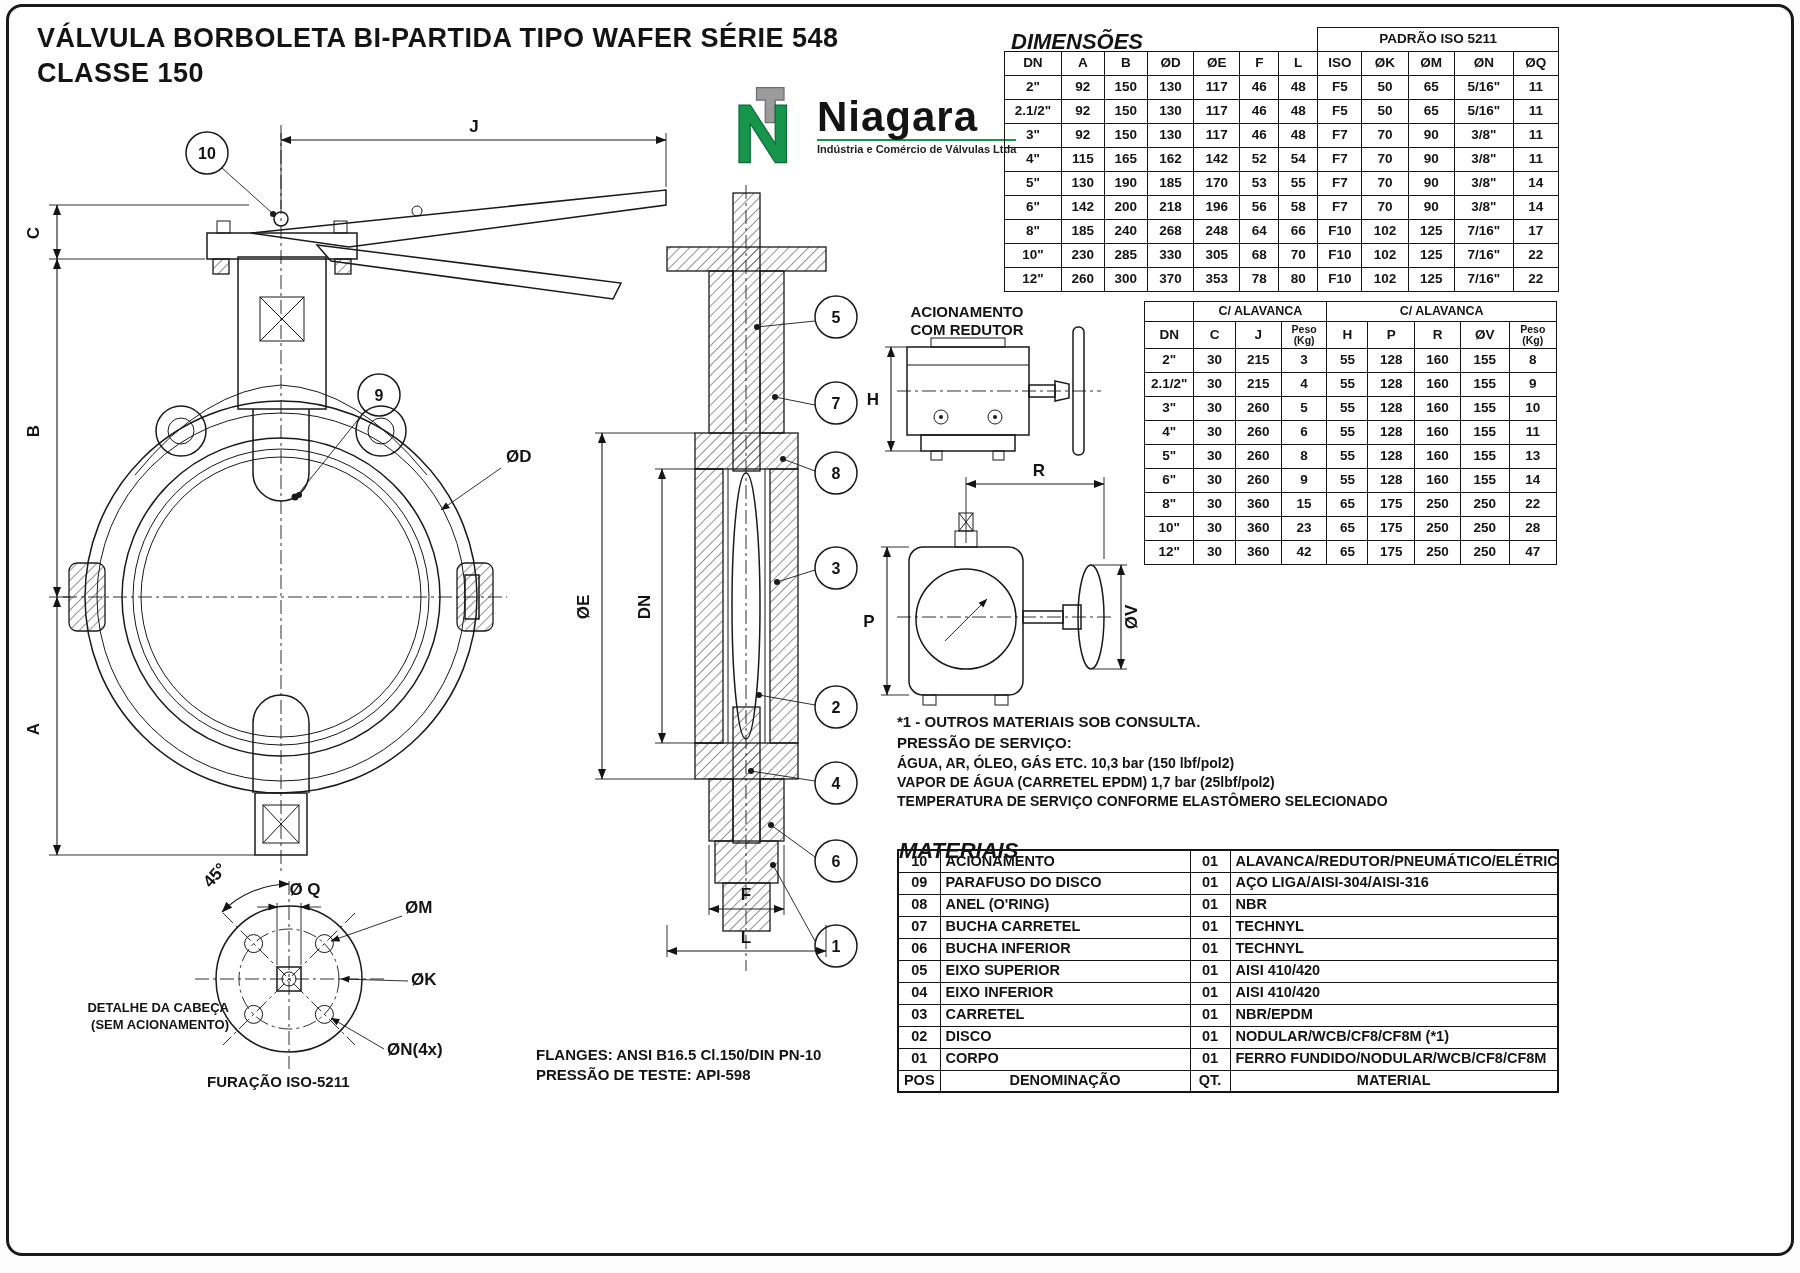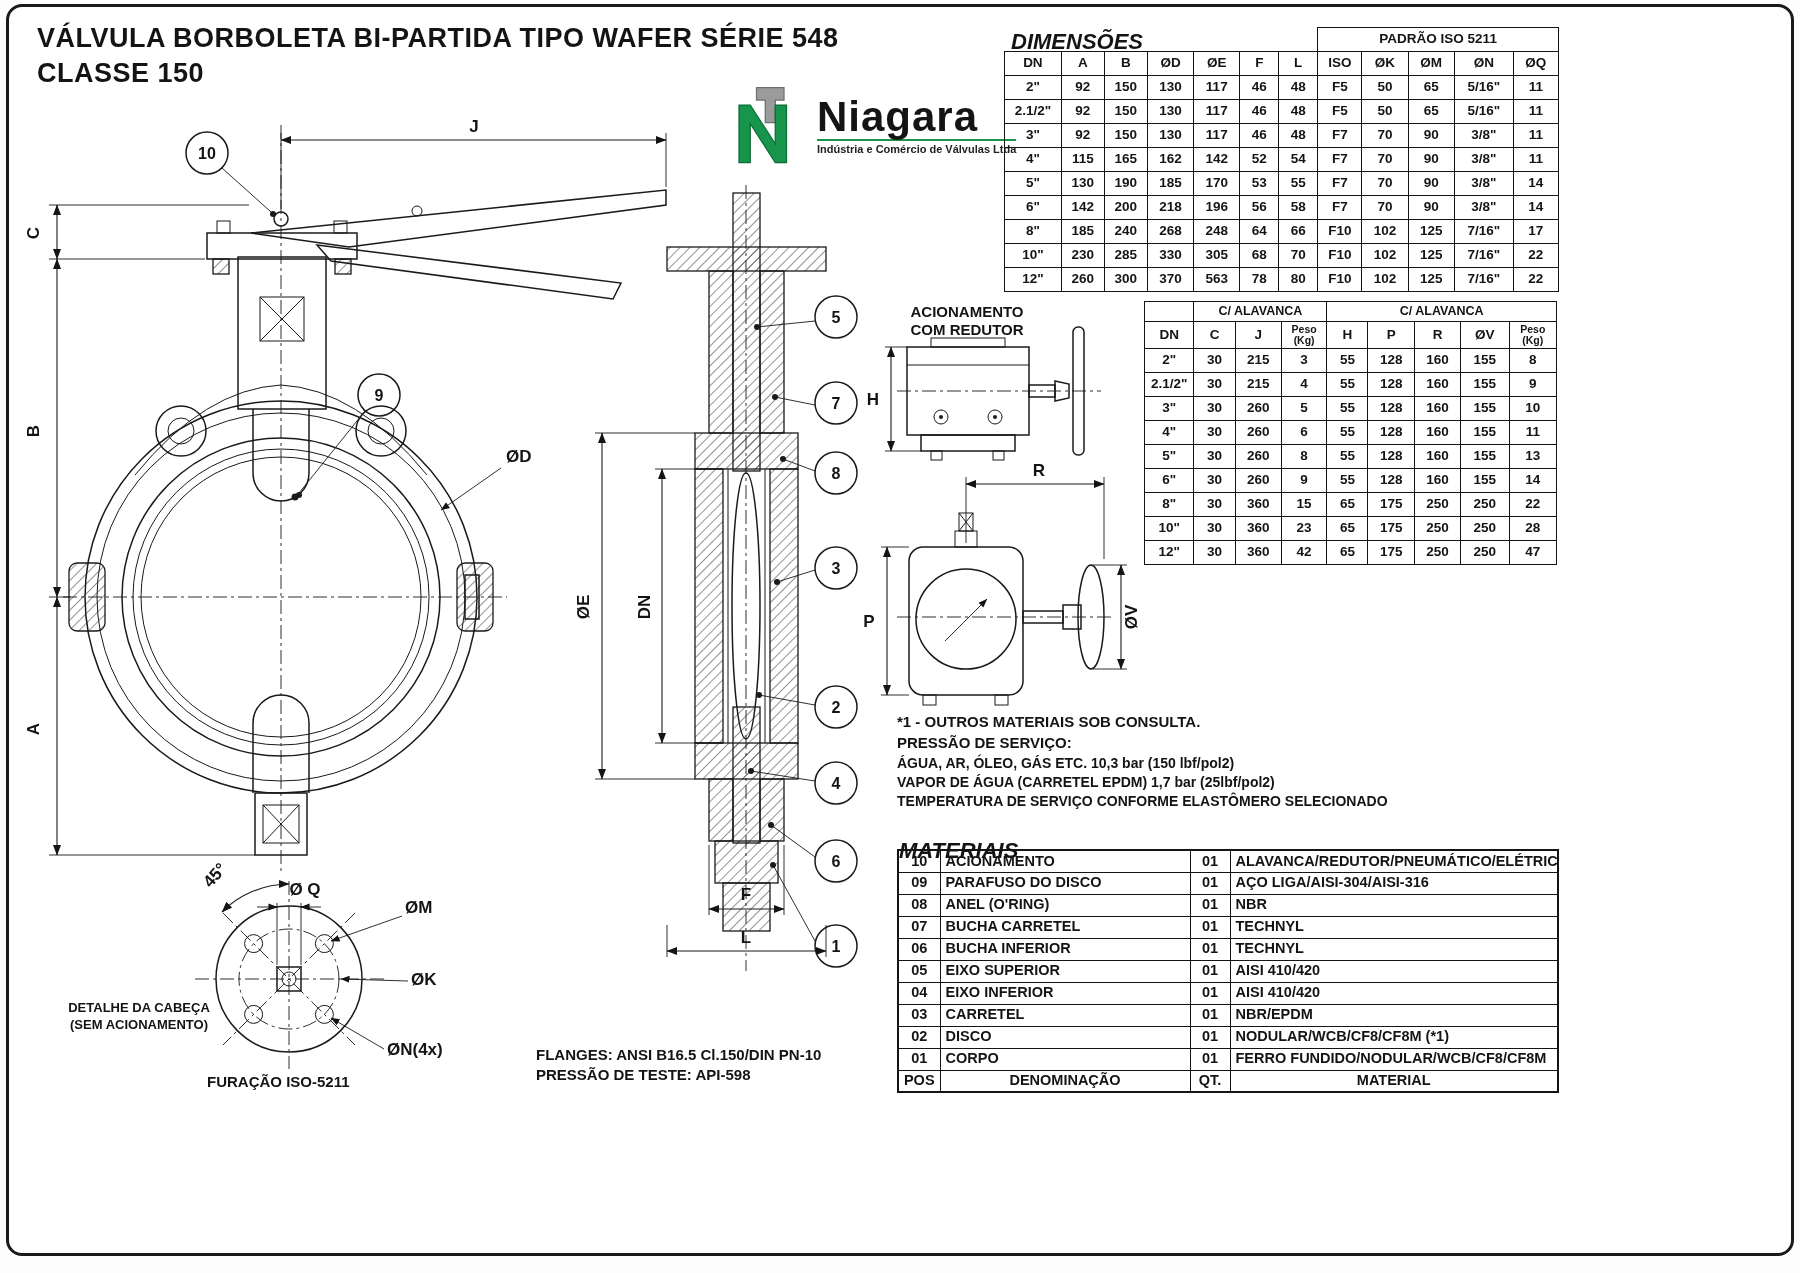--- a/index.html
+++ b/index.html
@@ -38,21 +38,21 @@
   #mat-table { left:888px; top:842px; width:660px; border:2.5px solid #141414; }
   #mat-table th, #mat-table td { font-size:14.5px; height:22px; }
   #mat-table tbody td:nth-child(2), #mat-table tbody td:nth-child(4) { text-align:left; padding-left:5px; }
 
   #notes { position:absolute; left:888px; top:706px; font-weight:bold; z-index:4; }
   #notes .n1 { font-size:15px; margin-bottom:4px; }
   #notes .gap { }
   #notes .n2 { font-size:14px; margin-bottom:3px; }
 
   #flanges-note { position:absolute; left:527px; top:1038px; font-weight:bold; font-size:15px; line-height:20px; }
-  #detail-caption { position:absolute; left:40px; top:992px; width:180px; text-align:center; font-weight:bold; font-size:13px; line-height:17px; }
+  #detail-caption { position:absolute; left:40px; top:992px; width:180px; text-align:right; font-weight:bold; font-size:13px; line-height:17px; }
   #furacao { position:absolute; left:198px; top:1066px; font-weight:bold; font-size:15px; }
   #rev-note { position:absolute; left:1636px; top:1272px; font-size:9px; font-weight:bold;text-align:center; }
 </style>
 </head>
 <body>
 
 <div class="page">
 
   <svg class="drawing" width="1800" height="1260" viewBox="0 0 1800 1260">
     <defs>
@@ -450,21 +450,21 @@
           <td>102</td>
           <td>125</td>
           <td>7/16"</td>
           <td>22</td>
         </tr>
         <tr>
           <td>12"</td>
           <td>260</td>
           <td>300</td>
           <td>370</td>
-          <td>563</td>
+          <td>353</td>
           <td>78</td>
           <td>80</td>
           <td>F10</td>
           <td>102</td>
           <td>125</td>
           <td>7/16"</td>
           <td>22</td>
         </tr>
       </tbody>
   </table>

